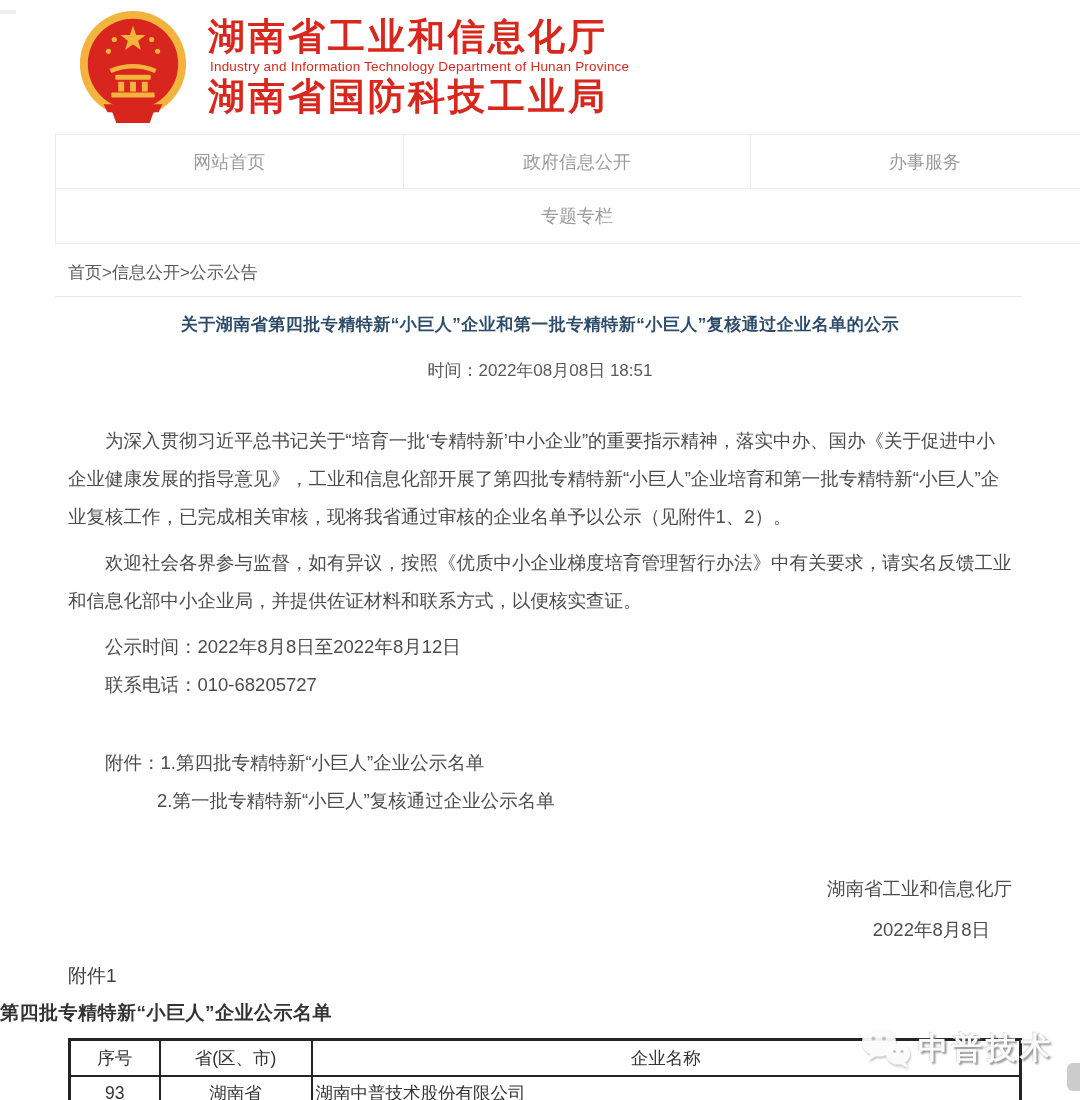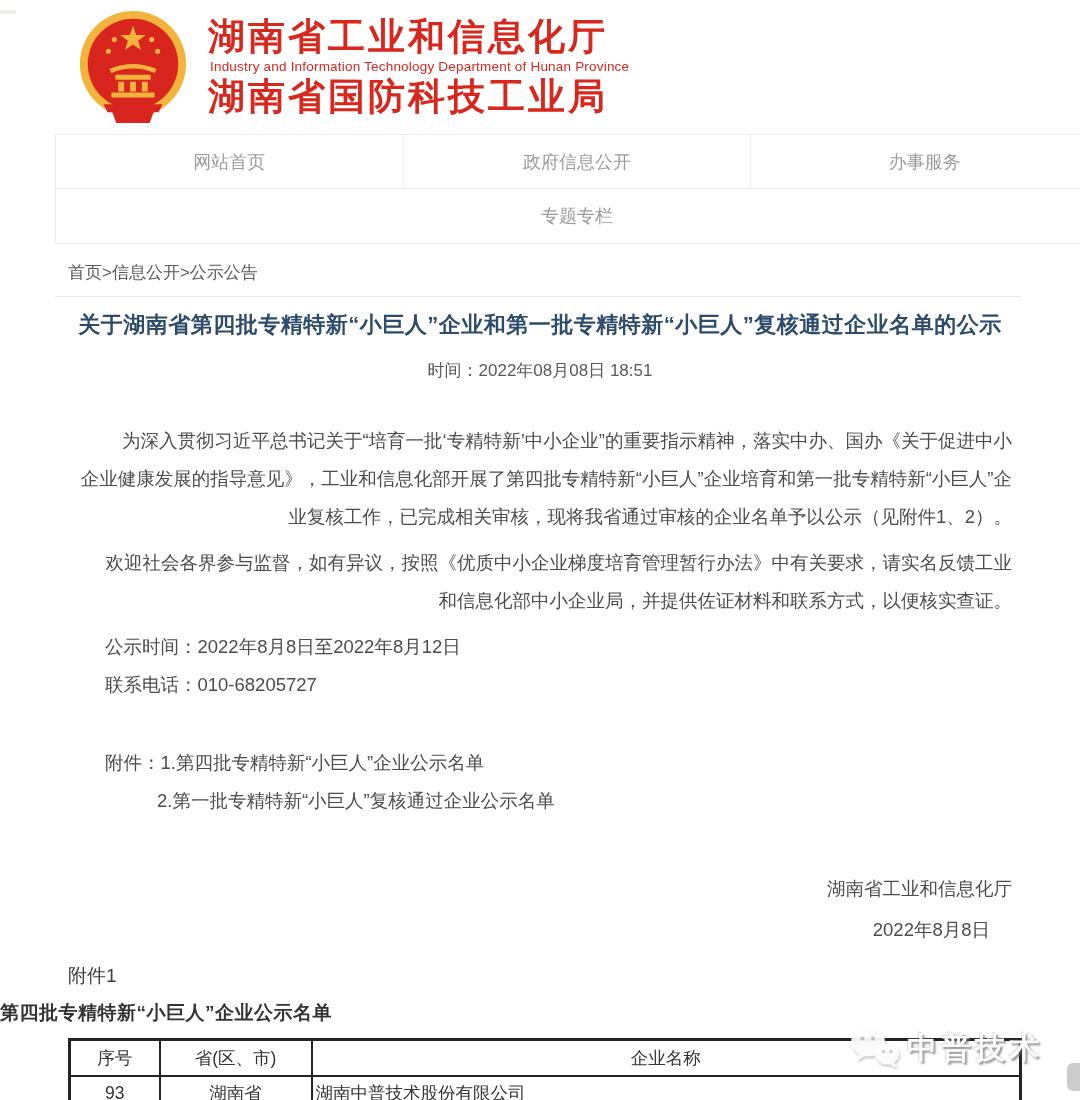--- a/index.html
+++ b/index.html
@@ -20,41 +20,41 @@
   .nav-row { display:flex; height:54px; border-bottom:1px solid #ebebeb; }
   .nav-row:last-child { border-bottom:none; }
   .nav-cell { flex:1; display:flex; align-items:center; justify-content:center;
     color:#9b9b9b; font-size:18px; border-right:1px solid #efefef; cursor:pointer; }
   .nav-cell:last-child { border-right:none; }
   
   .breadcrumb-bar { width:967px; margin-left:55px; padding:17px 0 12px 13px;
     color:#595959; font-size:17px; border-bottom:1px solid #e8e8e8; }
   
   .article { width:944px; margin-left:68px; }
-  .article-title { text-align:center; color:#2d4b6a; font-weight:bold; font-size:22px;
+  .article-title { text-align:center; color:#2d4b6a; font-weight:bold; font-size:17px;
     margin-top:14px; line-height:28px; letter-spacing:0.5px; }
   .article-time { text-align:center; color:#595959; font-size:17px; margin-top:20px; }
   .body-text { margin-top:40px; color:#4c4c4c; font-size:18.5px; line-height:38px; }
-  .body-text p { text-indent:2em; margin-bottom:8px;text-align:right; }
+  .body-text p { text-indent:2em; margin-bottom:8px; }
   .meta-line { text-indent:2em; }
   .attachments { margin-top:40px; }
   .attachment-2 { margin-left:89px; }
   .signature { margin-top:50px; text-align:right; }
   .signature-date { padding-right:22px; margin-top:3px; }
   
   .annex-label { margin:14px 0 0 68px; color:#3d3d3d; font-size:19px; }
   .table-title { text-align:left; font-weight:bold; color:#333; font-size:19px; margin-top:11px; letter-spacing:0.5px; }
   table.annex-table { margin:12px 0 0 68px; width:954px; border-collapse:collapse; table-layout:fixed;
     border:3px solid #242424; }
   .annex-table th, .annex-table td { border:2px solid #242424; height:36px;
     font-size:17.5px; color:#333; text-align:center; font-weight:normal; }
   .col-seq { width:90px; } .col-prov { width:152px; }
   .annex-table td.cell-company { text-align:left; padding-left:3px; }
   
-  .watermark { position:absolute; top:1026px; right:37px; display:flex; align-items:center; z-index:6; pointer-events:none; }
+  .watermark { position:absolute; top:1026px; right:26px; display:flex; align-items:center; z-index:6; pointer-events:none; }
   .wm-icon { width:52px; height:44px; margin-right:6px; filter:drop-shadow(1px 2px 1px rgba(90,90,90,0.35)); }
   .wm-text { color:#fbfbfb; font-size:30px; font-weight:bold; letter-spacing:4px;
     text-shadow:2px 2px 2px rgba(95,95,95,0.65), -1px -1px 1px rgba(120,120,120,0.25); }
   
   .scroll-tab { position:absolute; right:0; top:1063px; width:13px; height:28px;
     background:#cccccc; border-radius:6px 0 0 6px; }
   
   .corner-speck { position:absolute; left:0; top:10px; width:16px; height:4px; background:#ededea; }
 </style>
 </head>

